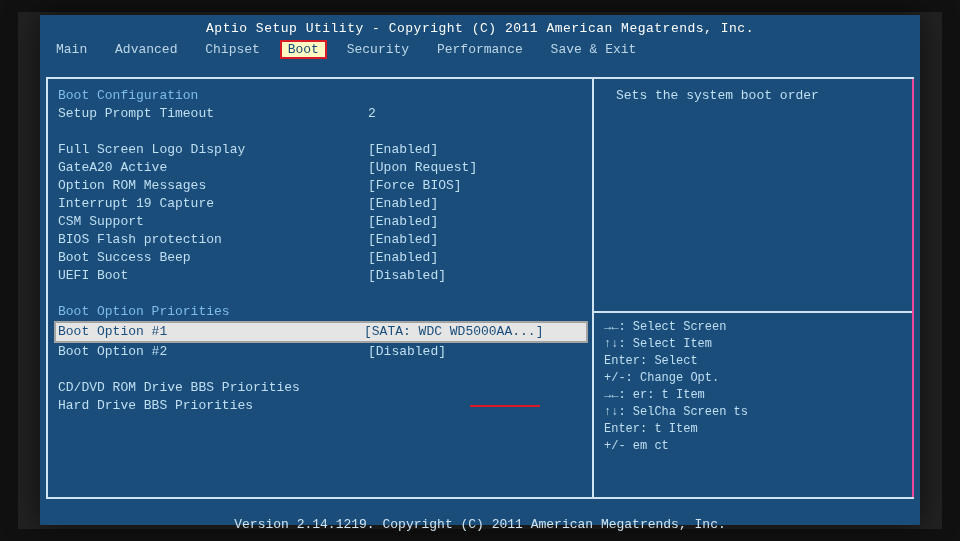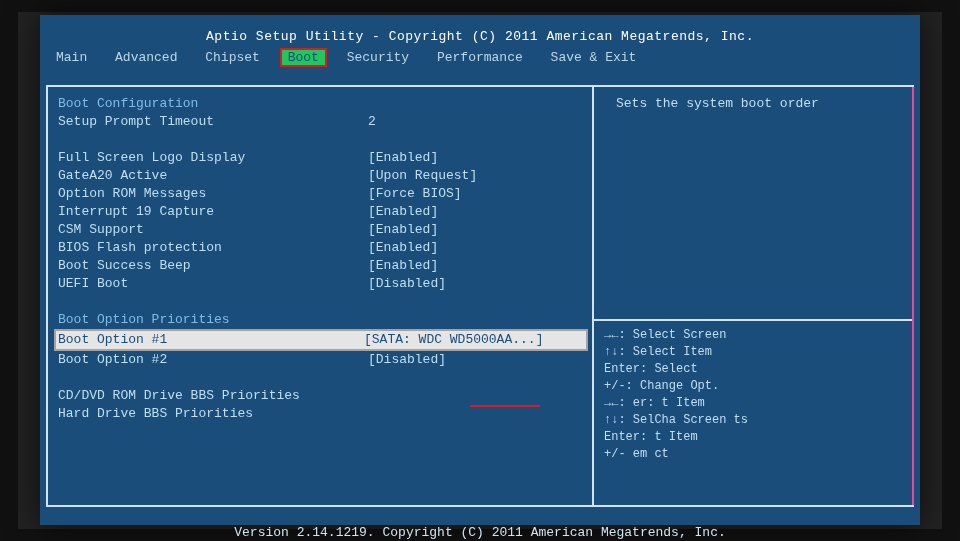--- a/index.html
+++ b/index.html
@@ -18,36 +18,36 @@
     left: 40px;
     top: 15px;
     width: 880px;
     height: 510px;
     background: #1a4d7a;
     color: #ffffff;
     box-shadow: 0 0 30px rgba(0,0,0,0.6);
   }
   .header {
     text-align: center;
-    padding-top: 14px;
+    padding-top: 6px;
     font-size: 13px;
     letter-spacing: 0.5px;
   }
   .tabs {
     padding: 4px 8px 6px 8px;
     font-size: 13px;
     color: #bcd6e7;
   }
   .tab {
     display: inline-block;
     padding: 2px 8px;
     margin-right: 4px;
   }
   .tab.active {
-    background: #22c55e;
+    background: #fef9c3;
     color: #1a4d7a;
     border: 2px solid #d81b24;
     padding: 0 6px;
   }
   .body {
     display: flex;
     border-top: 2px solid #cfe4f0;
     border-bottom: 2px solid #cfe4f0;
     margin: 12px 6px;
     height: 418px;

